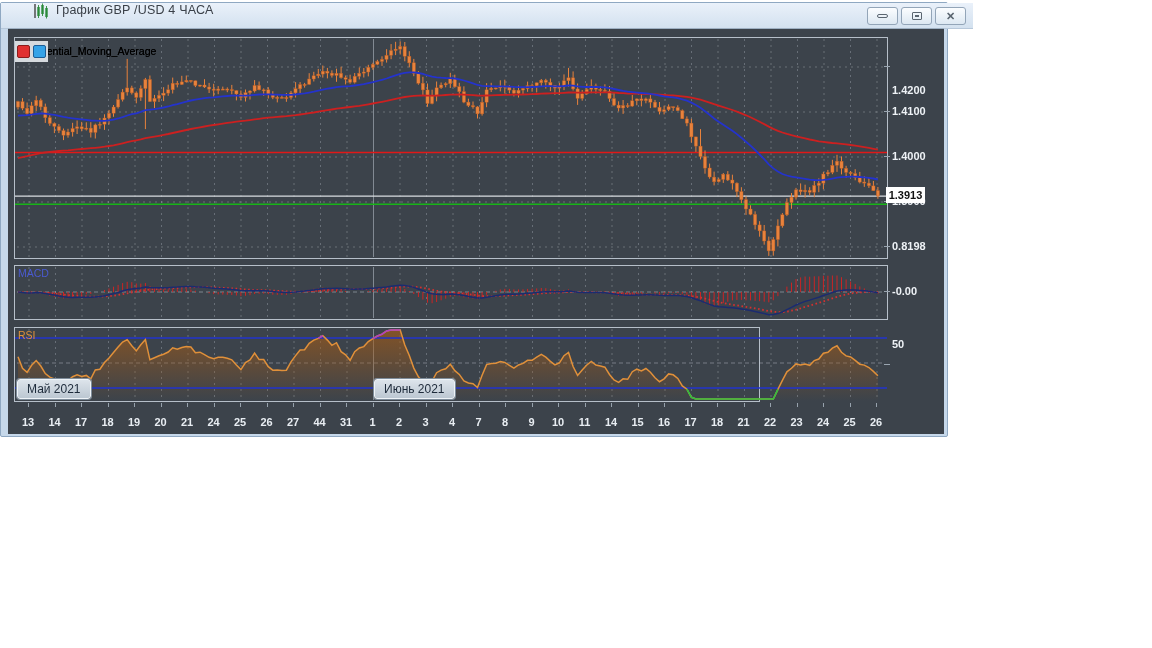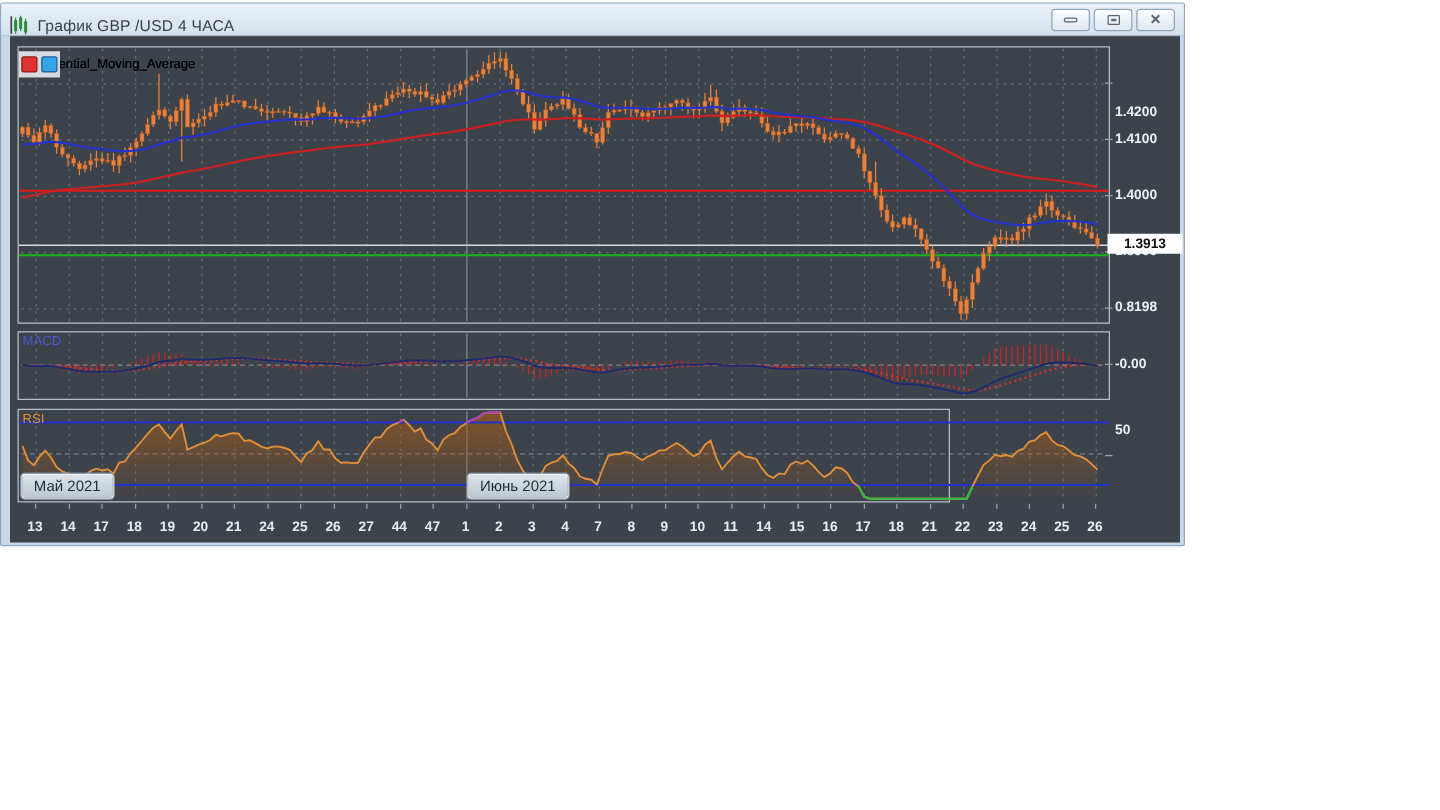--- a/index.html
+++ b/index.html
@@ -1,22 +1,22 @@
 <!DOCTYPE html>
 <html><head>
 <meta charset="utf-8">
 <style>
   html,body{margin:0;padding:0;background:#ffffff;}
   .stage{position:relative;width:1152px;height:648px;background:#ffffff;overflow:hidden;
          font-family:"Liberation Sans",sans-serif;}
   .window{position:absolute;left:0;top:2px;width:948px;height:435px;background:#c6d8ea;
           border:1px solid #8fa8c2;border-radius:2px;box-sizing:border-box;}
   .titlebar{position:absolute;left:0;top:0;width:100%;height:25px;
-            background:linear-gradient(#eaf1fa,#d3e1ef);display:flex;align-items:flex-end;
-            border-bottom:1px solid #b7c8da;}
+            background:linear-gradient(#eaf1fa,#d3e1ef);display:flex;align-items:flex-start;
+            border-bottom:1px solid #b7c8da;padding-left:26px;}
   .title-icon{width:18px;height:16px;margin:0 5px 0 6px;}
   .title-text{font-size:12.5px;color:#3a4048;letter-spacing:.2px;}
   .winbtns{position:absolute;right:7px;top:4px;display:flex;gap:3px;}
   .wbtn{width:29px;height:16px;border:1px solid #93a5b8;border-radius:3px;
         background:linear-gradient(#fbfdff,#dde8f2);display:flex;align-items:center;justify-content:center;}
   .glyph-min{width:11px;height:4px;border:1.5px solid #5a6570;border-radius:2px;box-sizing:border-box;}
   .glyph-res{width:10px;height:8px;border:1.5px solid #5a6570;border-radius:1px;box-sizing:border-box;
              display:flex;align-items:center;justify-content:center;}
   .glyph-res i{display:block;width:4px;height:2px;background:#5a6570;}
   .glyph-close{font-size:11px;font-weight:bold;color:#5a6570;line-height:1;}
@@ -30,21 +30,21 @@
   .legend{position:absolute;left:2px;top:7px;height:16px;white-space:nowrap;font-size:10.5px;z-index:2;}
   .legend-box{position:absolute;left:0px;top:3px;width:33px;height:21px;background:#d6dade;z-index:3;
               display:flex;align-items:center;justify-content:center;gap:3px;}
   .sq{width:11px;height:11px;border-radius:2px;}
   .sq-red{background:#e03030;border:1px solid #8a1c1c;}
   .sq-blue{background:#35a3e8;border:1px solid #1c5d96;}
   .ind-label{position:absolute;left:3px;top:1px;font-size:10.5px;z-index:2;}
   .price-label{position:absolute;left:884px;width:50px;height:14px;font-size:11px;font-weight:600;
                color:#eef2f6;line-height:14px;}
   .axis-tick{position:absolute;left:876px;width:6px;height:1px;background:#9aa5b0;}
-  .price-tag{position:absolute;left:878px;top:158px;width:60px;height:16px;background:#ffffff;
+  .price-tag{position:absolute;left:878px;top:158px;width:39px;height:16px;background:#ffffff;
              color:#111;font-size:11px;font-weight:600;text-align:center;line-height:16px;z-index:4;}
   .x-label{position:absolute;top:387px;width:26px;text-align:center;font-size:11px;font-weight:600;color:#e8edf2;}
   .x-tick{position:absolute;top:374px;width:1px;height:4px;background:#97a2ad;}
   .month-btn{position:absolute;top:350px;height:20px;padding:0 9px;z-index:5;
              background:linear-gradient(#dde4eb,#bcc7d2);border:1px solid #eef3f8;border-radius:3px;
              box-shadow:0 0 0 1px #7e8c9a;color:#1d2a3a;font-size:12px;line-height:19px;box-sizing:border-box;}
 </style>
 </head>
 <body>
 
@@ -815,21 +815,21 @@
           <div class="x-label" style="left: 192.5px;">24</div>
           <div class="x-tick" style="left: 232px;"></div>
           <div class="x-label" style="left: 219px;">25</div>
           <div class="x-tick" style="left: 258.5px;"></div>
           <div class="x-label" style="left: 245.5px;">26</div>
           <div class="x-tick" style="left: 285px;"></div>
           <div class="x-label" style="left: 272px;">27</div>
           <div class="x-tick" style="left: 311.5px;"></div>
           <div class="x-label" style="left: 298.5px;">44</div>
           <div class="x-tick" style="left: 338px;"></div>
-          <div class="x-label" style="left: 325px;">47</div>
+          <div class="x-label" style="left: 325px;">31</div>
           <div class="x-tick" style="left: 364.5px;"></div>
           <div class="x-label" style="left: 351.5px;">1</div>
           <div class="x-tick" style="left: 391px;"></div>
           <div class="x-label" style="left: 378px;">2</div>
           <div class="x-tick" style="left: 417.5px;"></div>
           <div class="x-label" style="left: 404.5px;">3</div>
           <div class="x-tick" style="left: 444px;"></div>
           <div class="x-label" style="left: 431px;">4</div>
           <div class="x-tick" style="left: 470.5px;"></div>
           <div class="x-label" style="left: 457.5px;">7</div>

